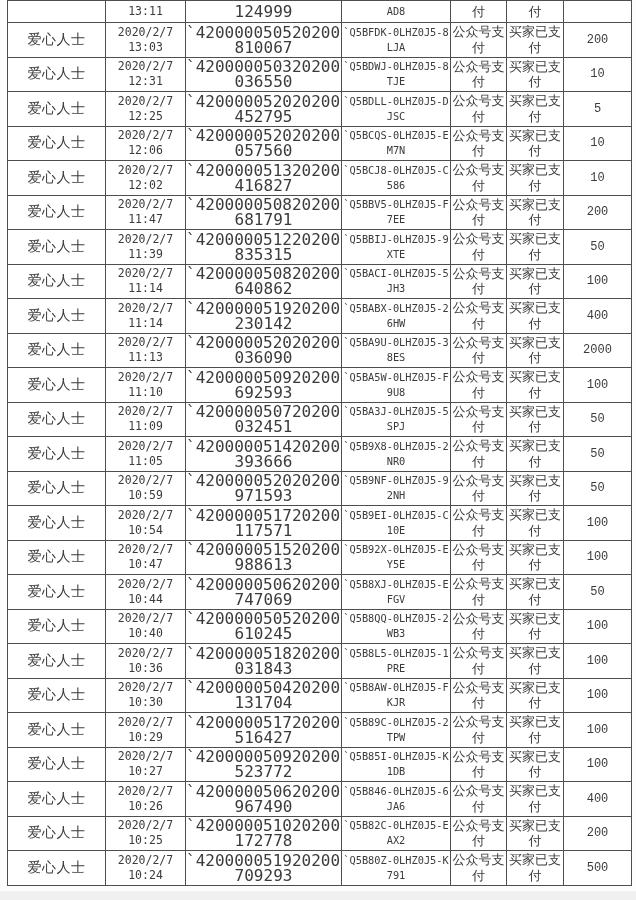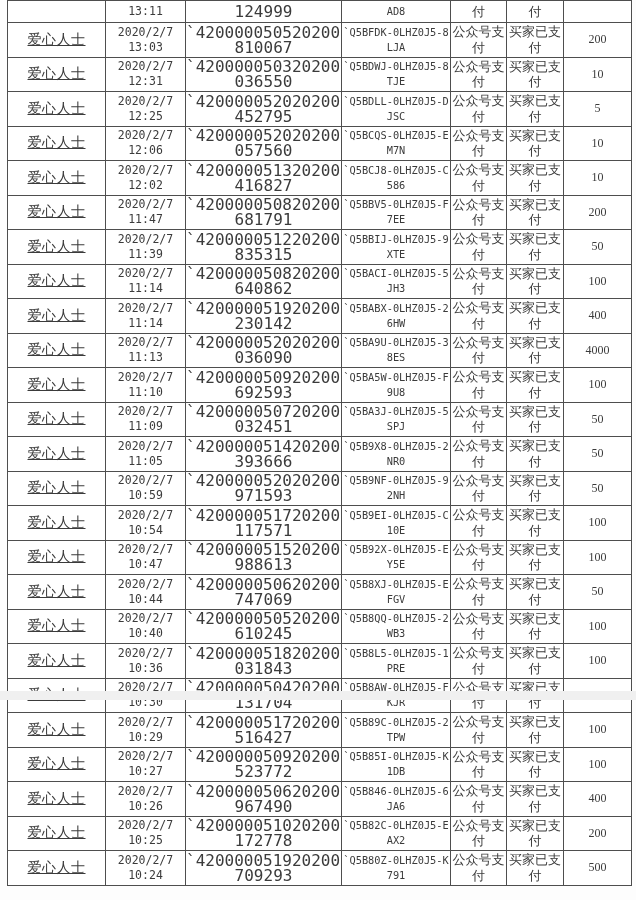--- a/index.html
+++ b/index.html
@@ -4,21 +4,21 @@
 <style>
   * { margin: 0; padding: 0; box-sizing: border-box; }
   html, body {
     width: 636px; height: 900px;
     background: #fdfdfd;
     font-family: "Liberation Sans", sans-serif;
     overflow: hidden;
   }
   .page {
     position: relative;
-    width: 636px; height: 700px;
+    width: 636px; height: 900px;
     background: #fdfdfd;
   }
   table.donation-table {
     position: absolute;
     left: 7px; top: 0;
     width: 624px;
     border-collapse: collapse;
     table-layout: fixed;
     background: #ffffff;
   }
@@ -39,21 +39,20 @@
     overflow: hidden;
     padding: 0;
   }
   tr.row td { height: 34.5px; }
   tr.partial td { height: 22px; }
 
   td.c-donor {
     font-size: 14px;
     font-family: "Liberation Sans", sans-serif;
     letter-spacing: 0.5px;
-    text-decoration: underline;
   }
   td.c-date {
     font-size: 11.5px;
     font-family: "DejaVu Sans Mono", monospace;
     line-height: 15px;
   }
   td.c-order {
     font-size: 16px;
     font-family: "DejaVu Sans Mono", monospace;
     line-height: 15px;
@@ -63,21 +62,21 @@
     font-family: "DejaVu Sans Mono", monospace;
     line-height: 15px;
   }
   td.c-channel, td.c-status {
     font-size: 13px;
     font-family: "Liberation Sans", sans-serif;
     line-height: 15.5px;
   }
   td.c-amount {
     font-size: 12px;
-    font-family: Liberation Serif, serif;
+    font-family: Liberation Mono, monospace;
   }
   .bottom-strip {
     position: absolute;
     left: 0; bottom: 0;
     width: 636px; height: 9px;
   }
 </style>
 </head>
 <body style="background: rgb(253, 253, 253);">
 
@@ -233,21 +232,21 @@
           <td class="c-date">2020/2/7
 11:13</td>
           <td class="c-order">`4200000520202002077872
 036090</td>
           <td class="c-code">`Q5BA9U-0LHZ0J5-3
 8ES</td>
           <td class="c-channel">公众号支
 付</td>
           <td class="c-status">买家已支
 付</td>
-          <td class="c-amount">4000</td>
+          <td class="c-amount">2000</td>
         </tr>
         <tr class="row">
           <td class="c-donor">爱心人士</td>
           <td class="c-date">2020/2/7
 11:10</td>
           <td class="c-order">`4200000509202002071986
 692593</td>
           <td class="c-code">`Q5BA5W-0LHZ0J5-F
 9U8</td>
           <td class="c-channel">公众号支

